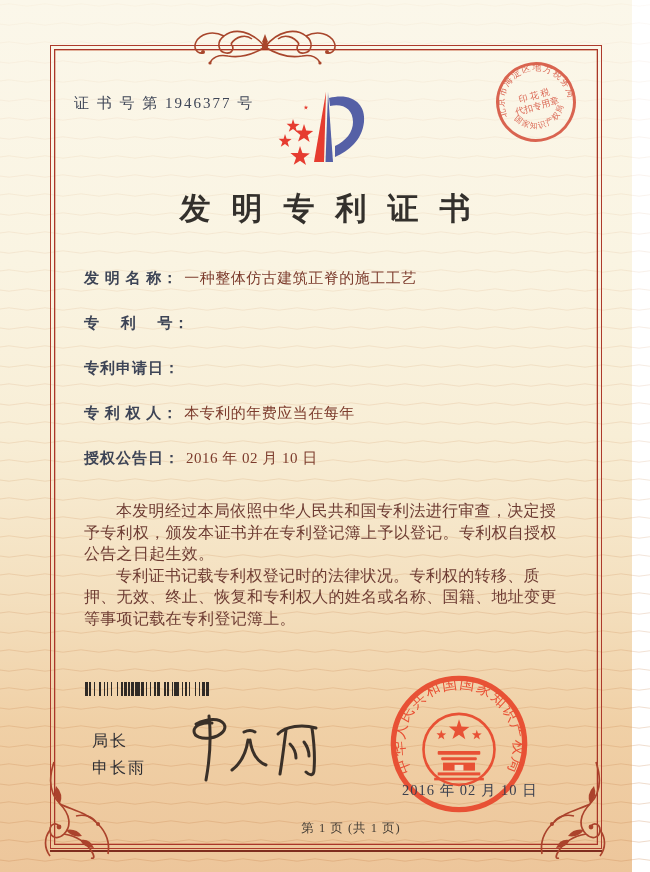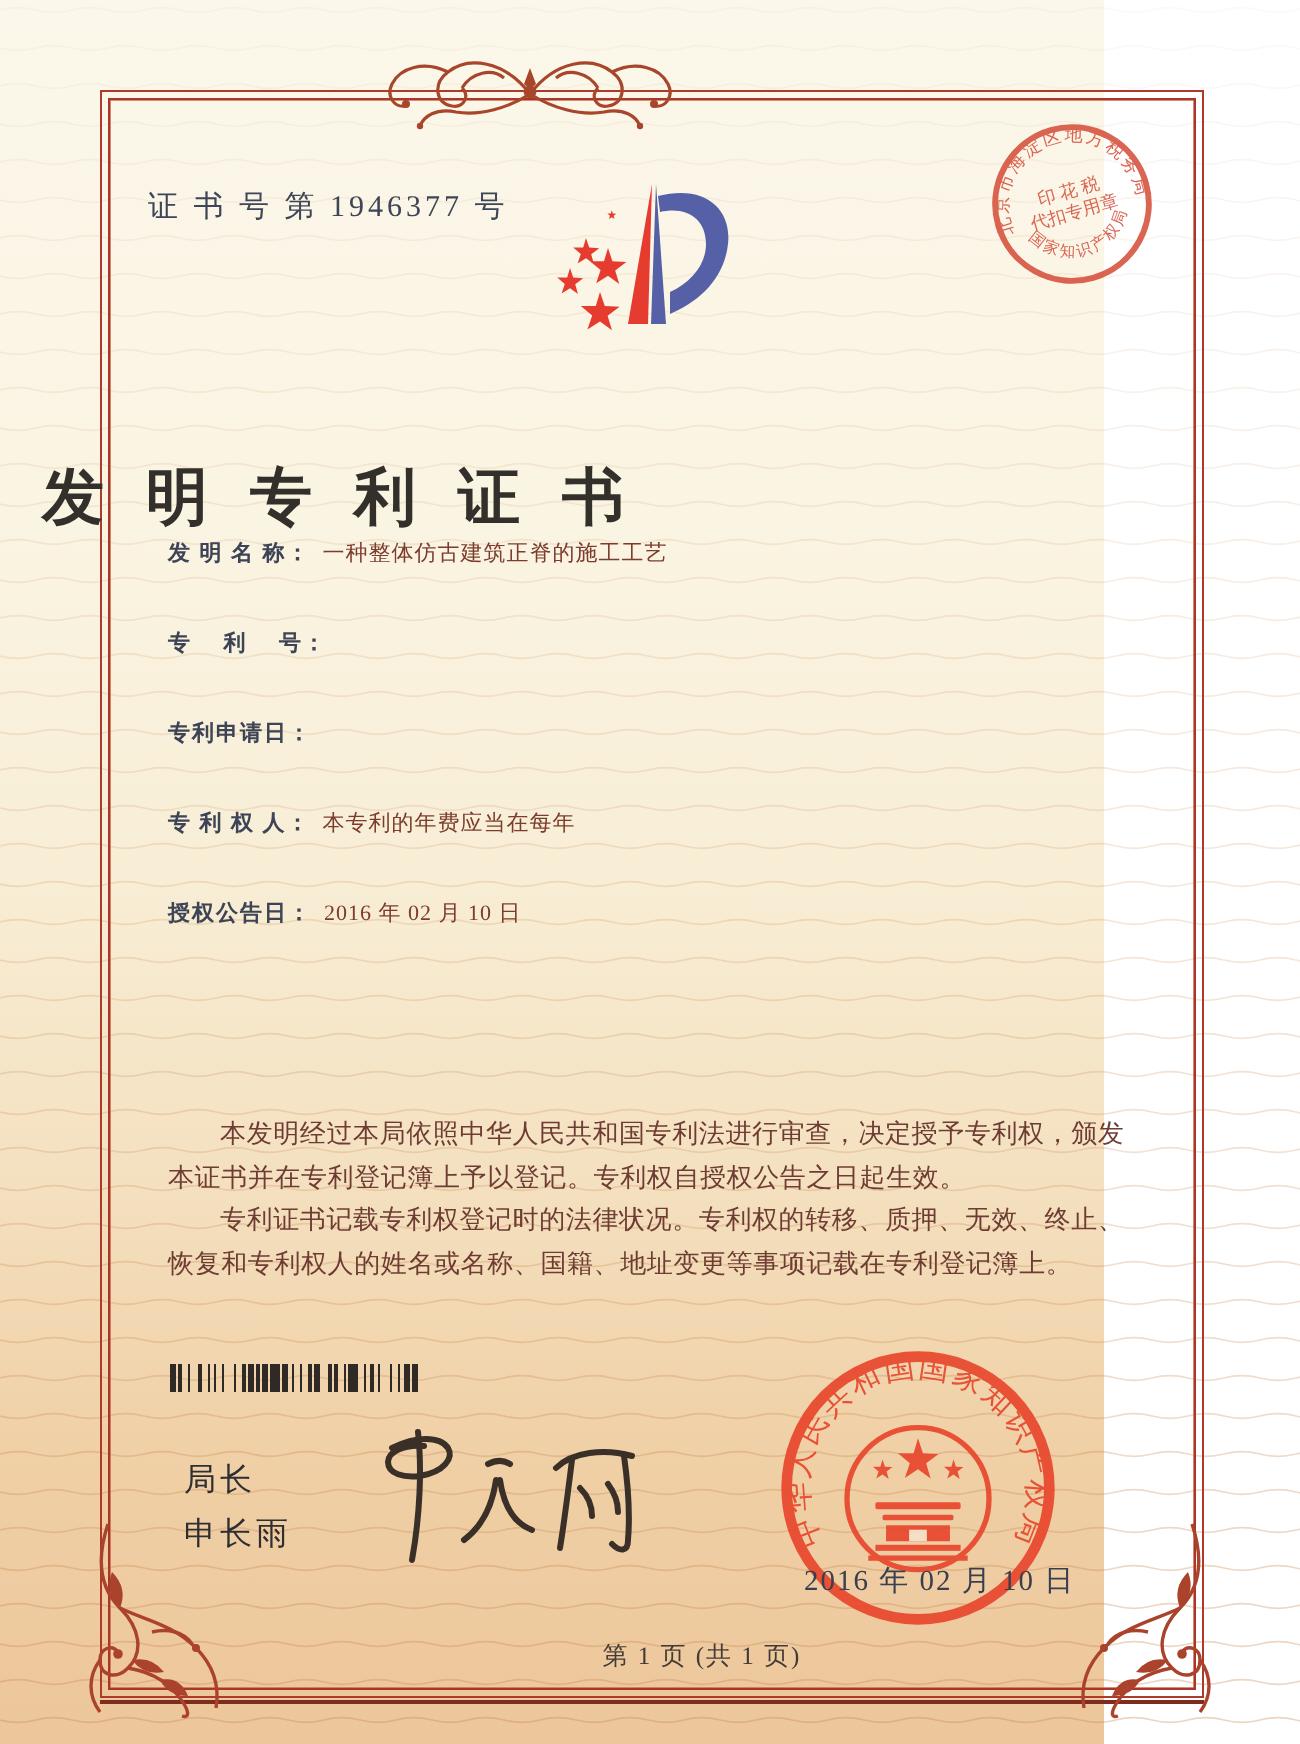--- a/index.html
+++ b/index.html
@@ -1,38 +1,38 @@
 <!DOCTYPE html>
 <html><head>
 <meta charset="utf-8">
 <style>
   html,body{margin:0;padding:0;}
   body{width:650px;height:872px;overflow:hidden;
        font-family:"Liberation Serif","DejaVu Serif",serif;}
-  .page{position:relative;width:552px;height:872px;
+  .page{position:relative;width:632px;height:872px;
         background:linear-gradient(180deg,#fbf7ea 0%,#faf4e2 30%,#f8eed6 50%,#f4e0bf 68%,#f0d0a6 83%,#edc69b 100%);}
   #waves{position:absolute;left:0;top:0;z-index:0;}
   .frame{position:absolute;left:50px;top:45px;width:550px;height:802px;
          border:1px solid #ad3a2b;z-index:1;}
   .frame-inner{position:absolute;left:3px;top:3px;right:3px;bottom:3px;
          border:1.6px solid #a8362a;box-shadow:0 0 0 .4px #c96a4a inset;}
   .frame-bottomband{position:absolute;left:-1px;right:-1px;bottom:-4px;height:2px;background:#7e2c1e;}
   .ornament{position:absolute;z-index:2;}
   .certno{position:absolute;left:74px;top:94px;z-index:3;font-size:15px;
           color:#3e4556;letter-spacing:2px;}
   .logo{position:absolute;left:278px;top:84px;z-index:3;}
   .stamp-top{position:absolute;left:494px;top:60px;z-index:4;opacity:.88;}
-  .title{position:absolute;left:0;top:188px;width:650px;z-index:3;
-         font-size:31px;font-weight:bold;color:#33302c;letter-spacing:21px;text-indent:21px;margin-top:40px;}
+  .title{position:absolute;left:0;top:188px;width:650px;z-index:3;text-align:center;
+         font-size:31px;font-weight:bold;color:#33302c;letter-spacing:21px;text-indent:21px;}
   .fields{position:absolute;left:84px;top:269px;width:490px;z-index:3;}
-  .field{display:flex;align-items:baseline;height:45px;font-size:11px;}
+  .field{display:flex;align-items:baseline;height:45px;font-size:15px;}
   .flabel{color:#3d4456;letter-spacing:1px;white-space:pre;font-weight:bold;}
   .fvalue{color:#7c3b2c;margin-left:6px;letter-spacing:.5px;}
-  .bodytext{position:absolute;left:84px;top:556px;width:484px;z-index:3;
-            font-size:13px;line-height:21.5px;color:#6e3c33;}
+  .bodytext{position:absolute;left:84px;top:500px;width:484px;z-index:3;
+            font-size:16px;line-height:21.5px;color:#6e3c33;}
   .bodytext p{margin:0;text-indent:2em;letter-spacing:.3px;}
   .barcode{position:absolute;left:85px;top:682px;width:166px;height:14px;z-index:3;
            display:flex;align-items:stretch;}
   .barcode .bar{background:#2f2a26;}
   .barcode .gap{background:transparent;}
   .signer{position:absolute;left:92px;top:727px;z-index:3;font-size:16px;color:#2e2e33;
           font-family:"Liberation Sans","DejaVu Sans",sans-serif;line-height:27px;letter-spacing:2px;}
   .signature{position:absolute;left:182px;top:710px;z-index:3;}
   .seal{position:absolute;left:388px;top:673px;z-index:3;}
   .sealdate{position:absolute;left:402px;top:781px;z-index:4;font-size:14.5px;

